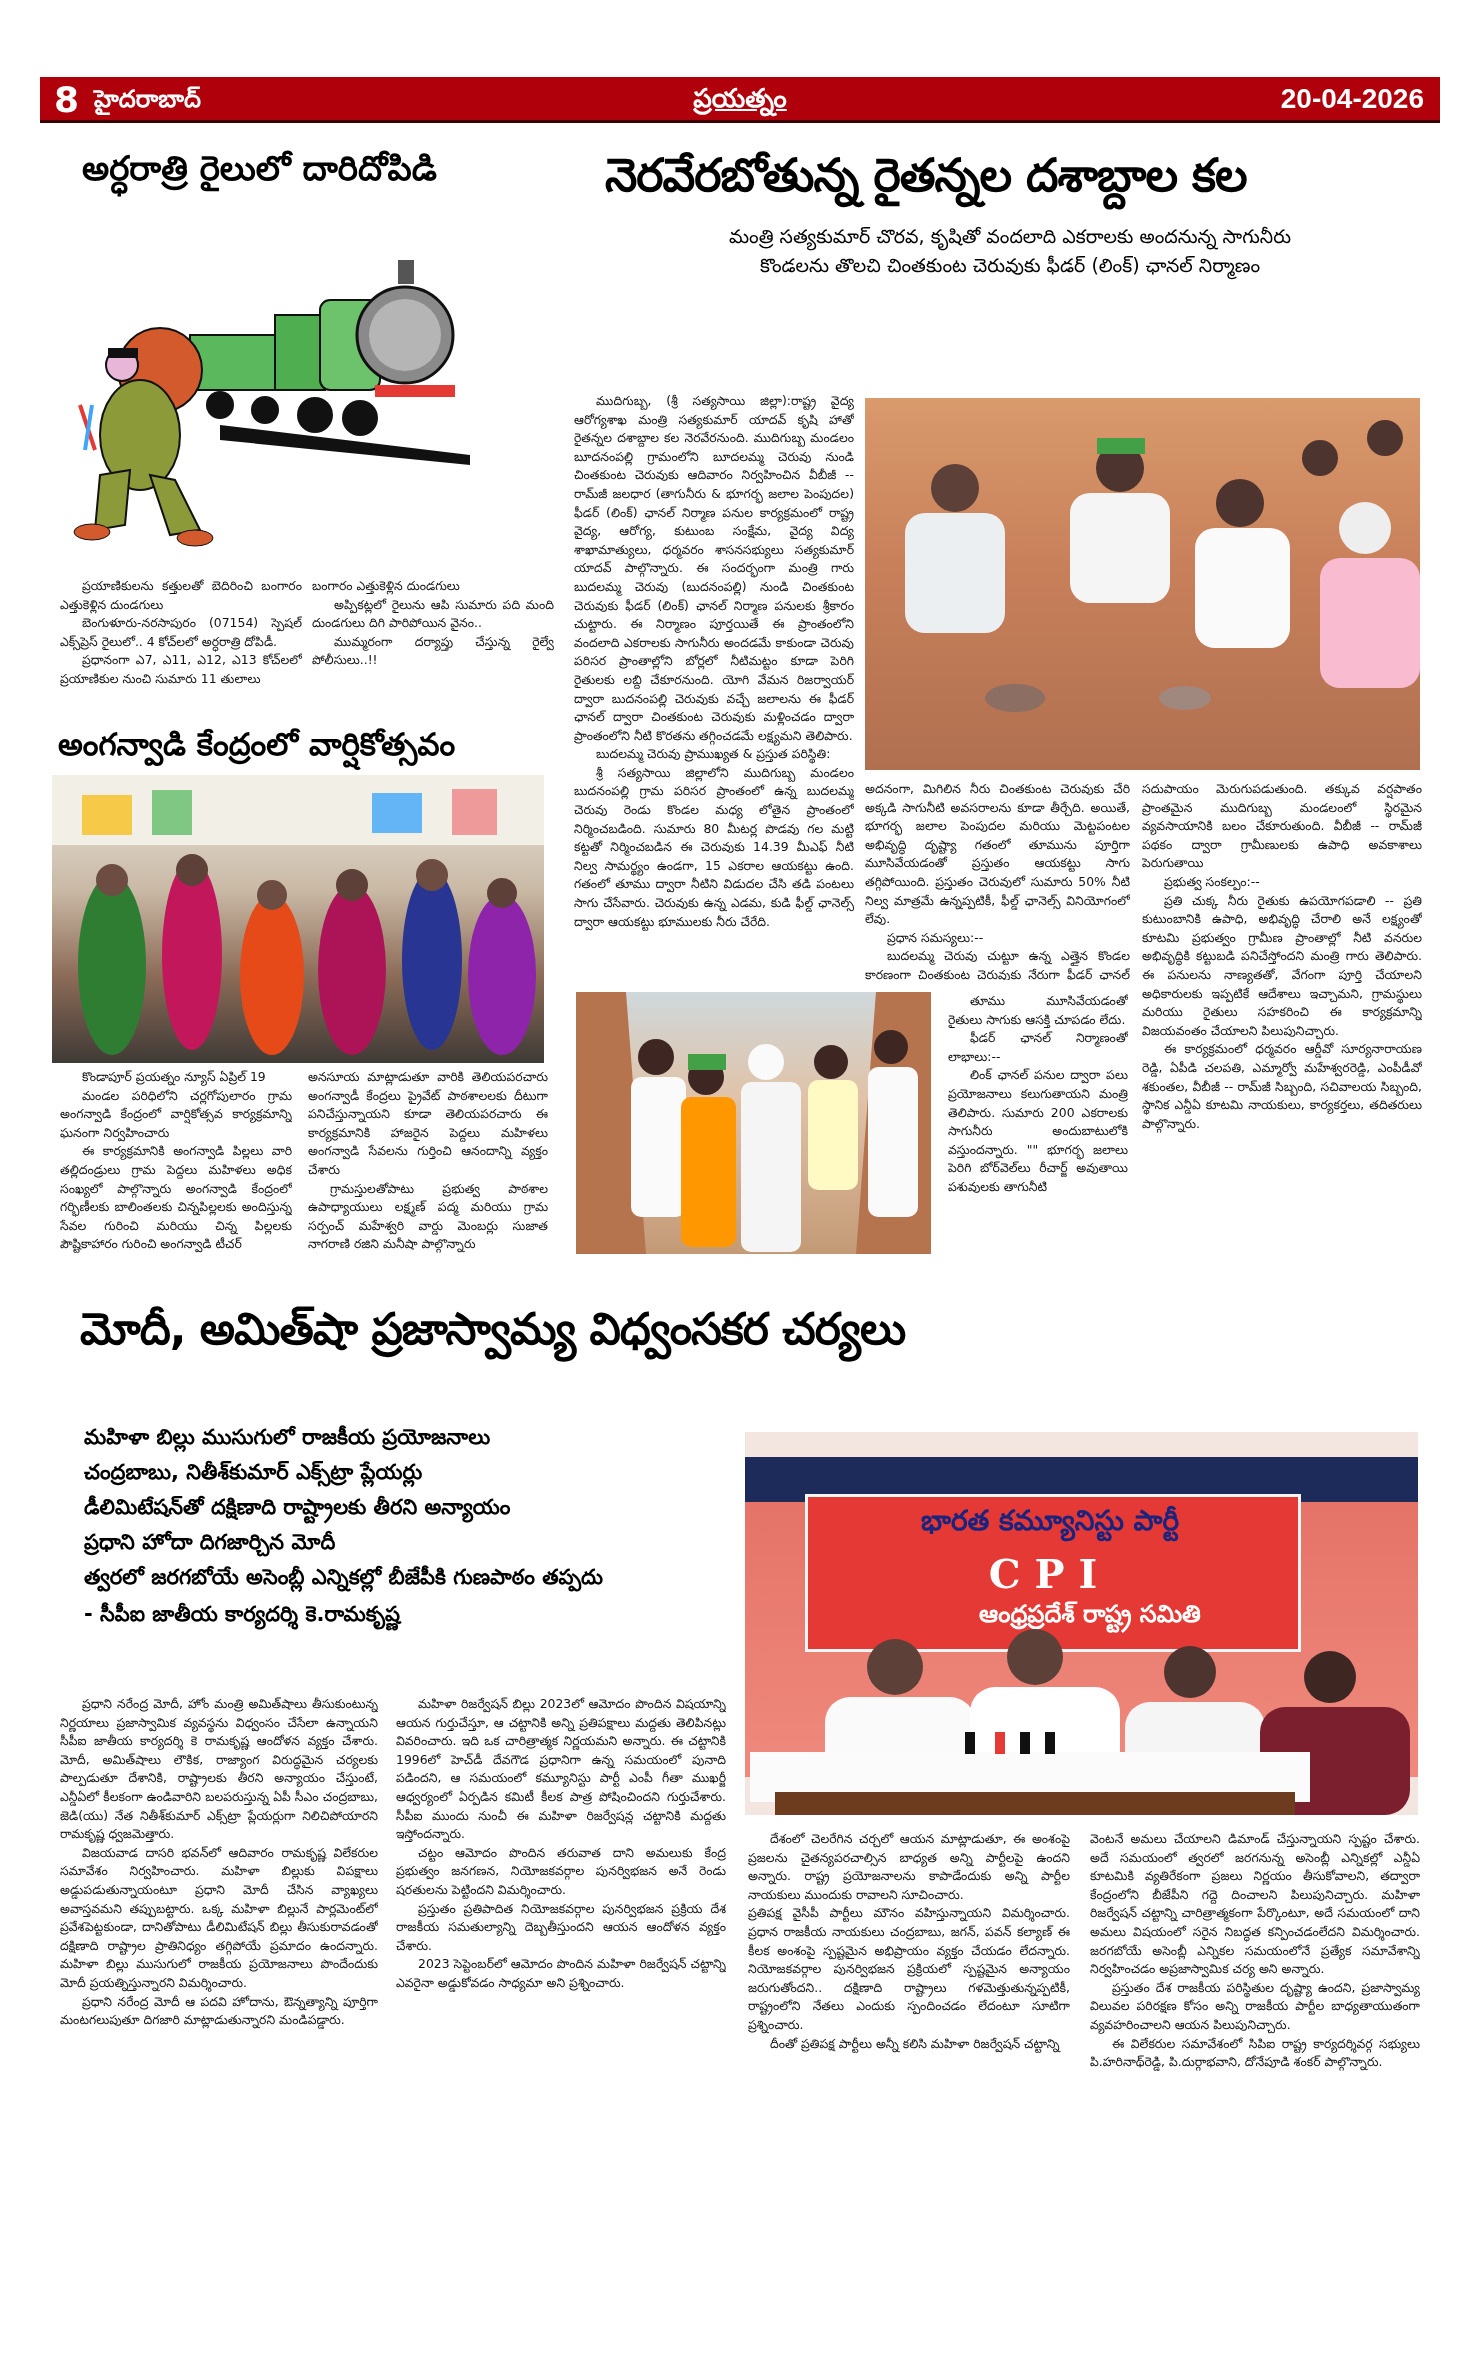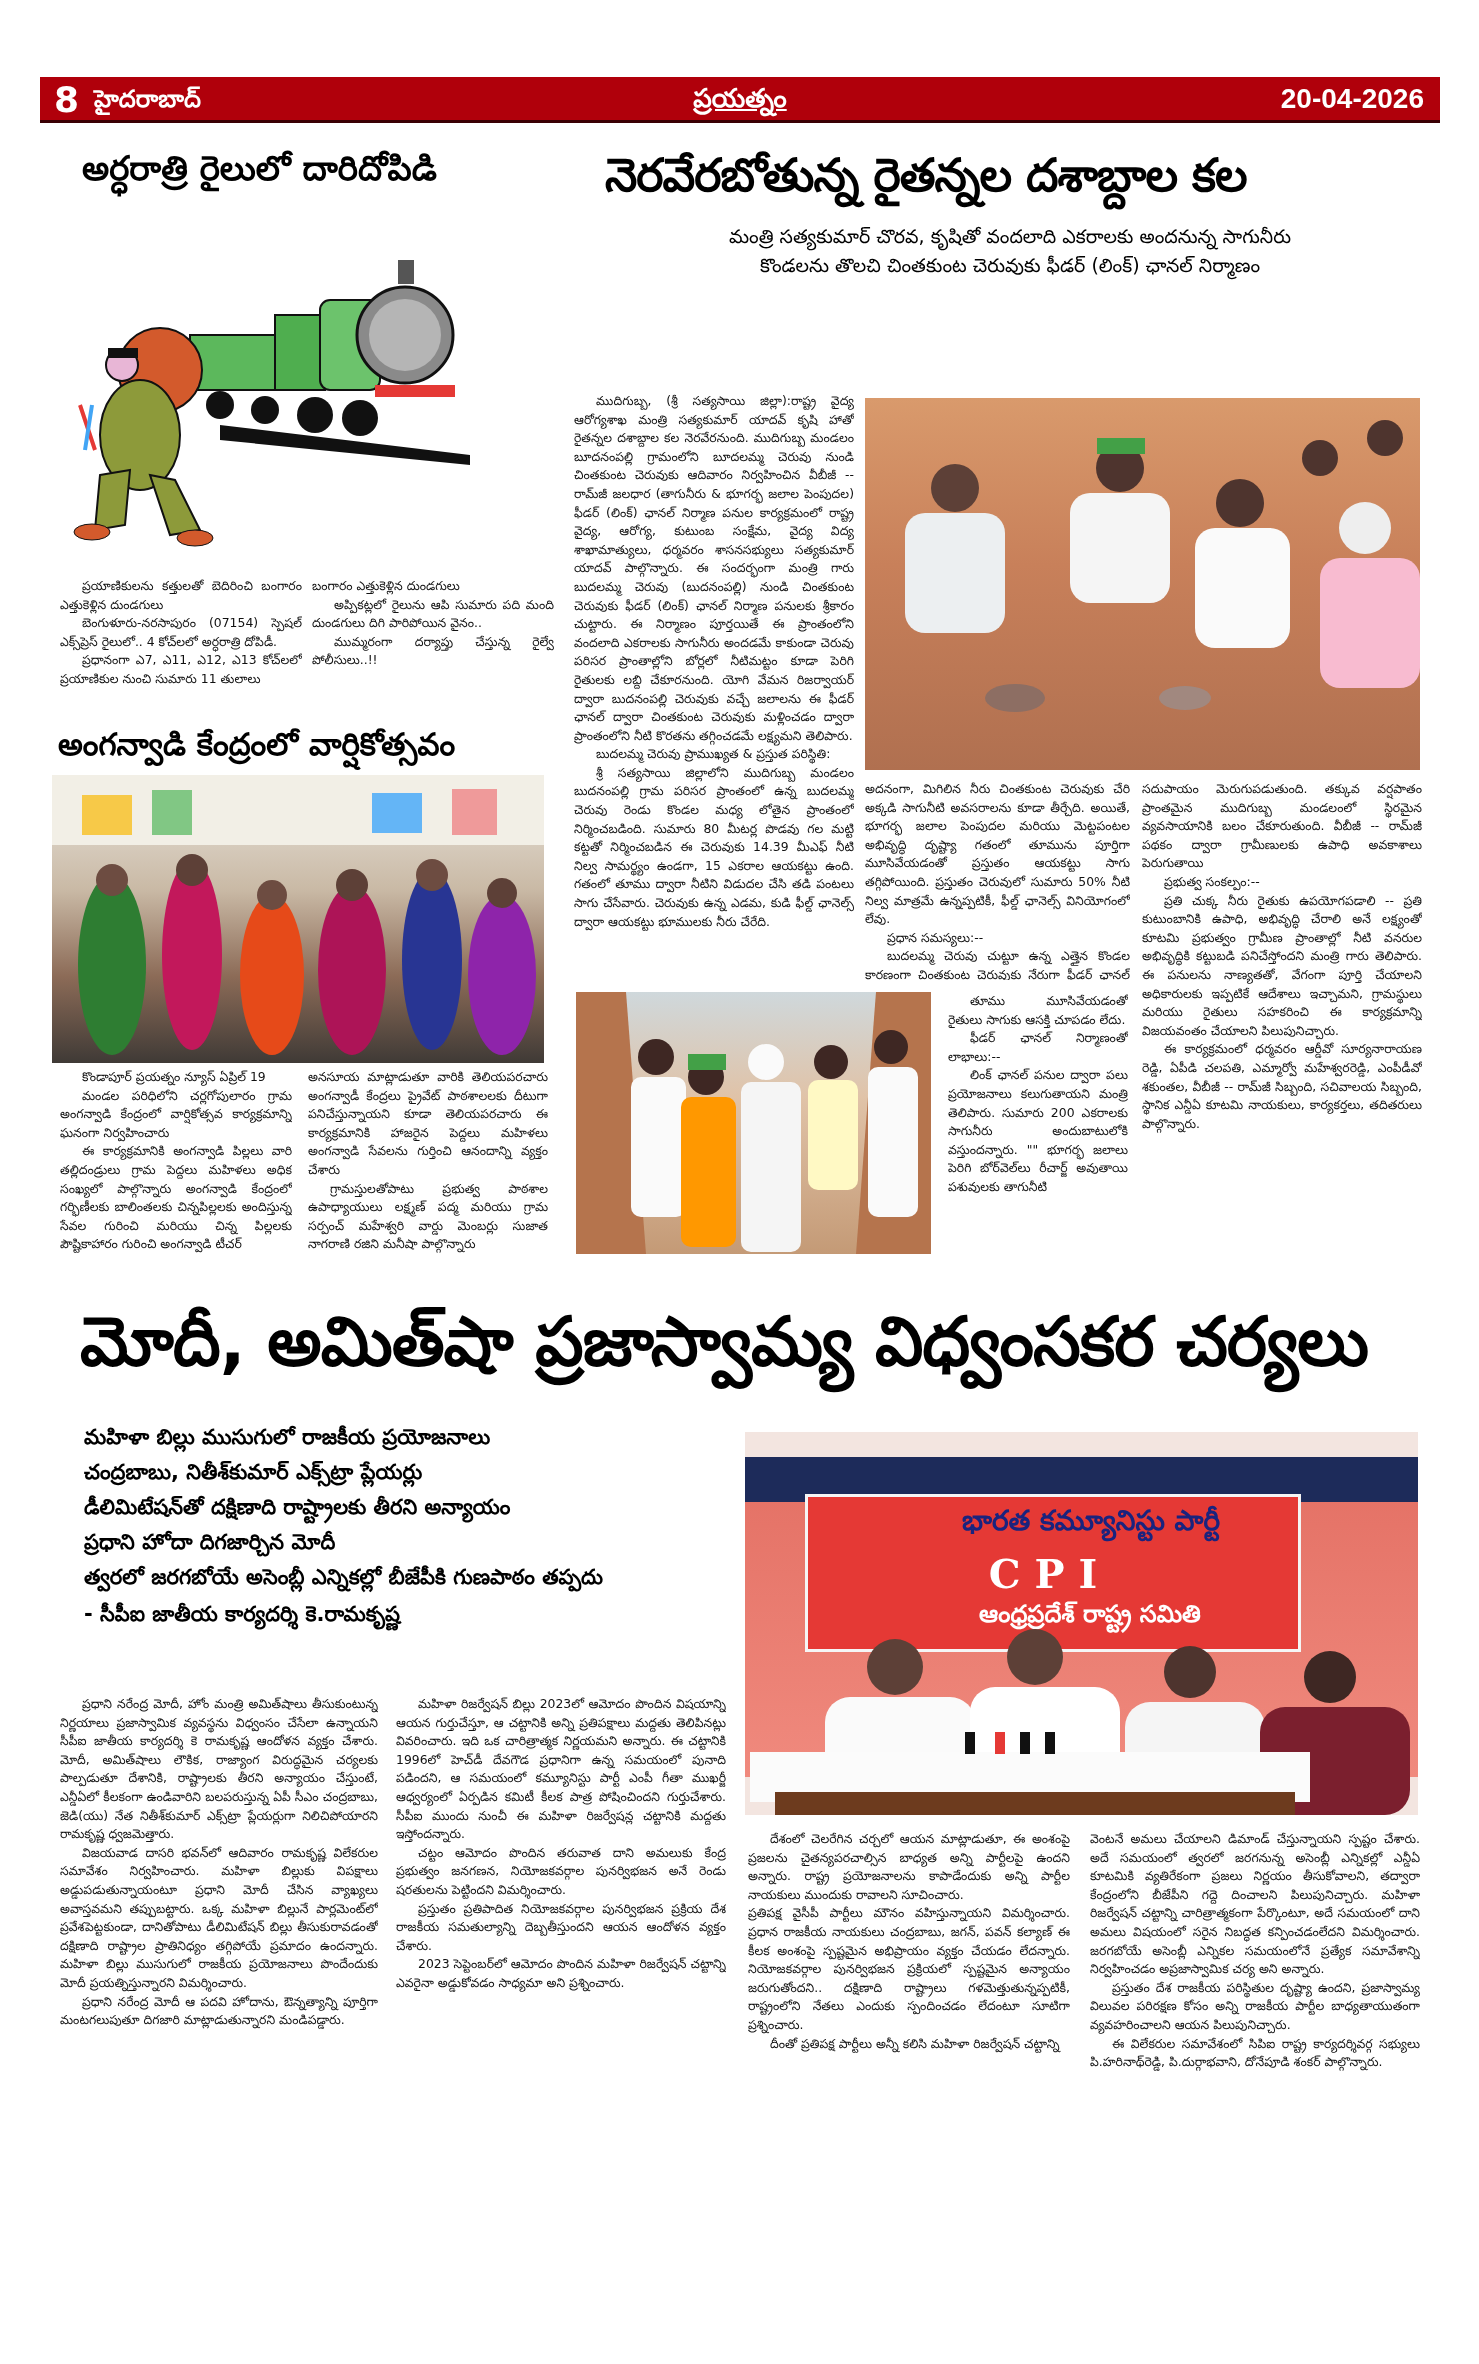--- a/index.html
+++ b/index.html
@@ -164,35 +164,35 @@
   <p>లింక్ ఛానల్ పనుల ద్వారా పలు ప్రయోజనాలు కలుగుతాయని మంత్రి తెలిపారు. సుమారు 200 ఎకరాలకు సాగునీరు అందుబాటులోకి వస్తుందన్నారు. "" భూగర్భ జలాలు పెరిగి బోర్‌వెల్‌లు రీచార్జ్ అవుతాయి పశువులకు తాగునీటి</p>
 </div>
 
 <div class="abs col" style="left:1142px;top:780px;width:280px;height:475px;">
   <p style="text-indent:0">సదుపాయం మెరుగుపడుతుంది. తక్కువ వర్షపాతం ప్రాంతమైన ముదిగుబ్బ మండలంలో స్థిరమైన వ్యవసాయానికి బలం చేకూరుతుంది. వీబీజీ -- రామ్‌జీ పథకం ద్వారా గ్రామీణులకు ఉపాధి అవకాశాలు పెరుగుతాయి</p>
   <p>ప్రభుత్వ సంకల్పం:--</p>
   <p>ప్రతి చుక్క నీరు రైతుకు ఉపయోగపడాలి -- ప్రతి కుటుంబానికి ఉపాధి, అభివృద్ధి చేరాలి అనే లక్ష్యంతో కూటమి ప్రభుత్వం గ్రామీణ ప్రాంతాల్లో నీటి వనరుల అభివృద్ధికి కట్టుబడి పనిచేస్తోందని మంత్రి గారు తెలిపారు. ఈ పనులను నాణ్యతతో, వేగంగా పూర్తి చేయాలని అధికారులకు ఇప్పటికే ఆదేశాలు ఇచ్చామని, గ్రామస్థులు మరియు రైతులు సహకరించి ఈ కార్యక్రమాన్ని విజయవంతం చేయాలని పిలుపునిచ్చారు.</p>
   <p>ఈ కార్యక్రమంలో ధర్మవరం ఆర్డీవో సూర్యనారాయణ రెడ్డి, ఏపీడి చలపతి, ఎమ్మార్వో మహేశ్వరరెడ్డి, ఎంపీడీవో శకుంతల, వీబీజీ -- రామ్‌జీ సిబ్బంది, సచివాలయ సిబ్బంది, స్థానిక ఎన్డీఏ కూటమి నాయకులు, కార్యకర్తలు, తదితరులు పాల్గొన్నారు.</p>
 </div>
 
-<div class="abs hl" style="left:80px;top:1305px;font-size:68px;letter-spacing:-1px;">మోదీ, అమిత్‌షా ప్రజాస్వామ్య విధ్వంసకర చర్యలు</div>
+<div class="abs hl" style="left:80px;top:1305px;font-size:44px;letter-spacing:-1px;">మోదీ, అమిత్‌షా ప్రజాస్వామ్య విధ్వంసకర చర్యలు</div>
 
 <div class="abs bullets" style="left:84px;top:1420px;width:640px;">
   <div>మహిళా బిల్లు ముసుగులో రాజకీయ ప్రయోజనాలు</div>
   <div>చంద్రబాబు, నితీశ్‌కుమార్ ఎక్స్‌ట్రా ప్లేయర్లు</div>
   <div>డీలిమిటేషన్‌తో దక్షిణాది రాష్ట్రాలకు తీరని అన్యాయం</div>
   <div>ప్రధాని హోదా దిగజార్చిన మోదీ</div>
   <div>త్వరలో జరగబోయే అసెంబ్లీ ఎన్నికల్లో బీజేపీకి గుణపాఠం తప్పదు</div>
   <div style="margin-top:2px;">- సీపీఐ జాతీయ కార్యదర్శి కె.రామకృష్ణ</div>
 </div>
 
 <div class="abs photo" style="left:745px;top:1432px;width:673px;height:383px;background:#f3e5e0;">
   <div style="position:absolute;left:0;top:25px;width:673px;height:320px;background:linear-gradient(180deg,#1d2b5a 0%,#1d2b5a 14%,#e57367 14%,#f08a7e 100%);"></div>
   <div style="position:absolute;left:60px;top:62px;width:490px;height:152px;background:#e53935;border:3px solid #f5f5f5;"></div>
-  <div style="position:absolute;left:60px;top:72px;width:490px;text-align:center;color:#1a237e;font:bold 28px 'DejaVu Sans',sans-serif;margin-left:41px;">భారత కమ్యూనిస్టు పార్టీ</div>
+  <div style="position:absolute;left:60px;top:72px;width:490px;text-align:center;color:#1a237e;font:bold 28px 'DejaVu Sans',sans-serif;">భారత కమ్యూనిస్టు పార్టీ</div>
   <div style="position:absolute;left:60px;top:118px;width:490px;text-align:center;color:#fff;font:bold 40px 'DejaVu Serif',serif;letter-spacing:14px;">CPI</div>
   <div style="position:absolute;left:60px;top:168px;width:490px;text-align:center;color:#fff;font:bold 24px 'DejaVu Sans',sans-serif;padding-left:40px;">ఆంధ్రప్రదేశ్ రాష్ట్ర సమితి</div>
   <svg style="position:absolute;left:0;top:0;" width="673" height="383">
     <circle cx="150" cy="235" r="28" fill="#5d4037"></circle>
       <rect x="80" y="265" width="150" height="90" rx="25" fill="#fafafa"></rect>
     <circle cx="290" cy="225" r="28" fill="#5d4037"></circle>
       <rect x="225" y="255" width="150" height="100" rx="25" fill="#ffffff"></rect>
     <circle cx="445" cy="240" r="26" fill="#4e342e"></circle>
       <rect x="380" y="270" width="140" height="90" rx="25" fill="#f5f5f5"></rect>
     <circle cx="585" cy="245" r="26" fill="#3e2723"></circle>

